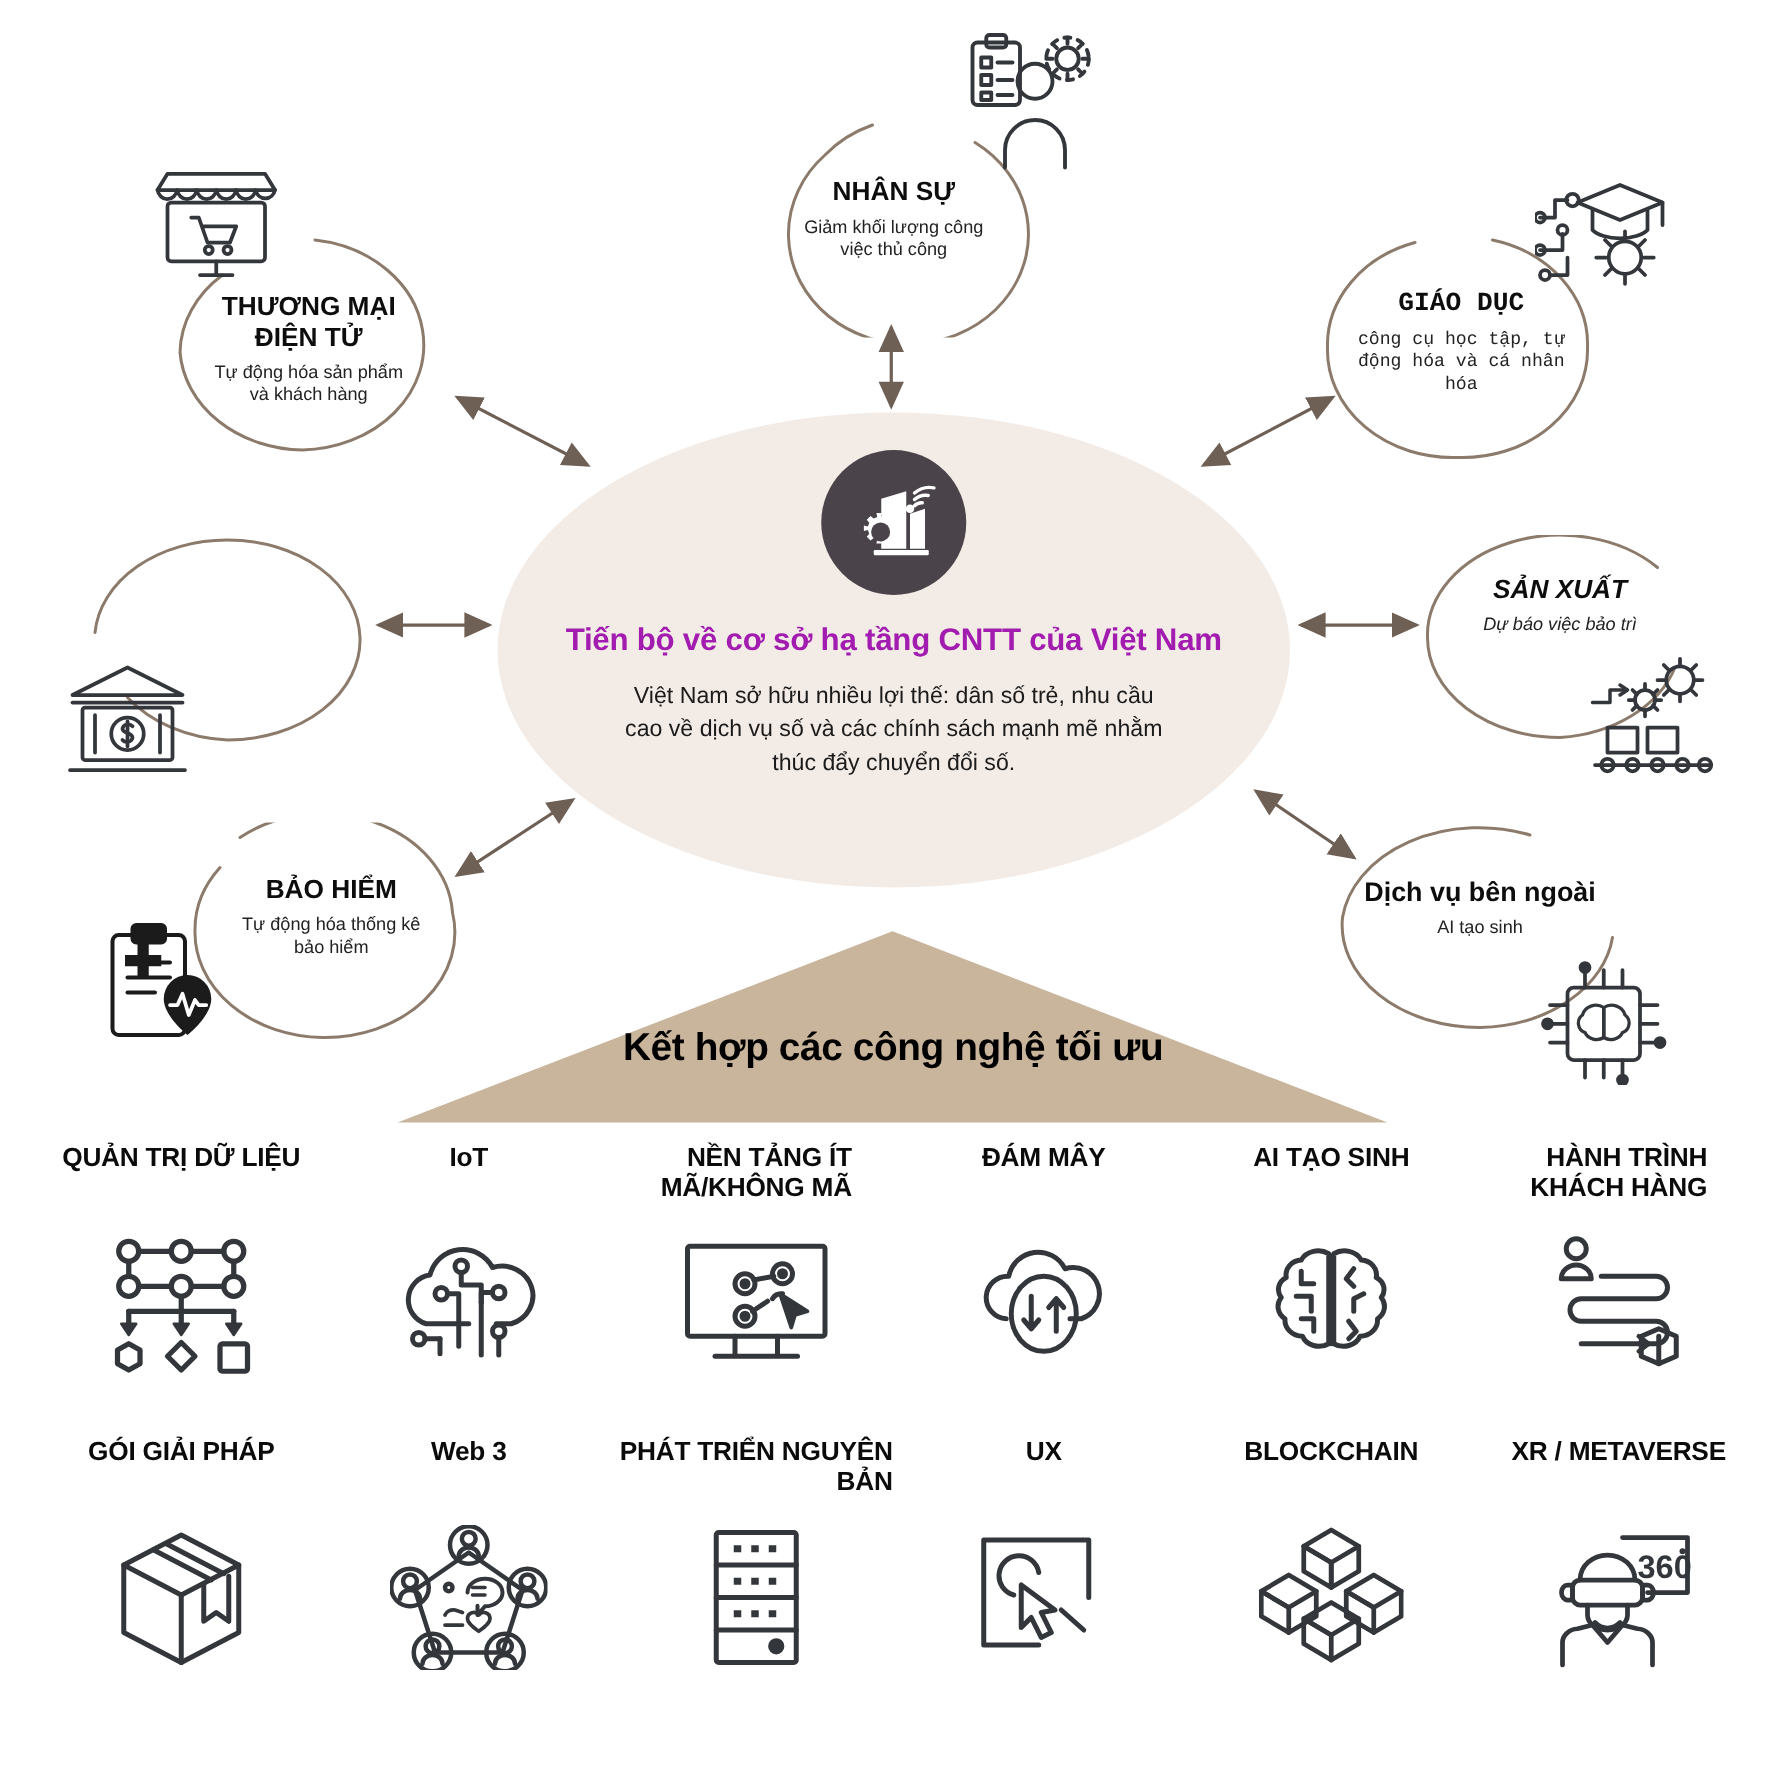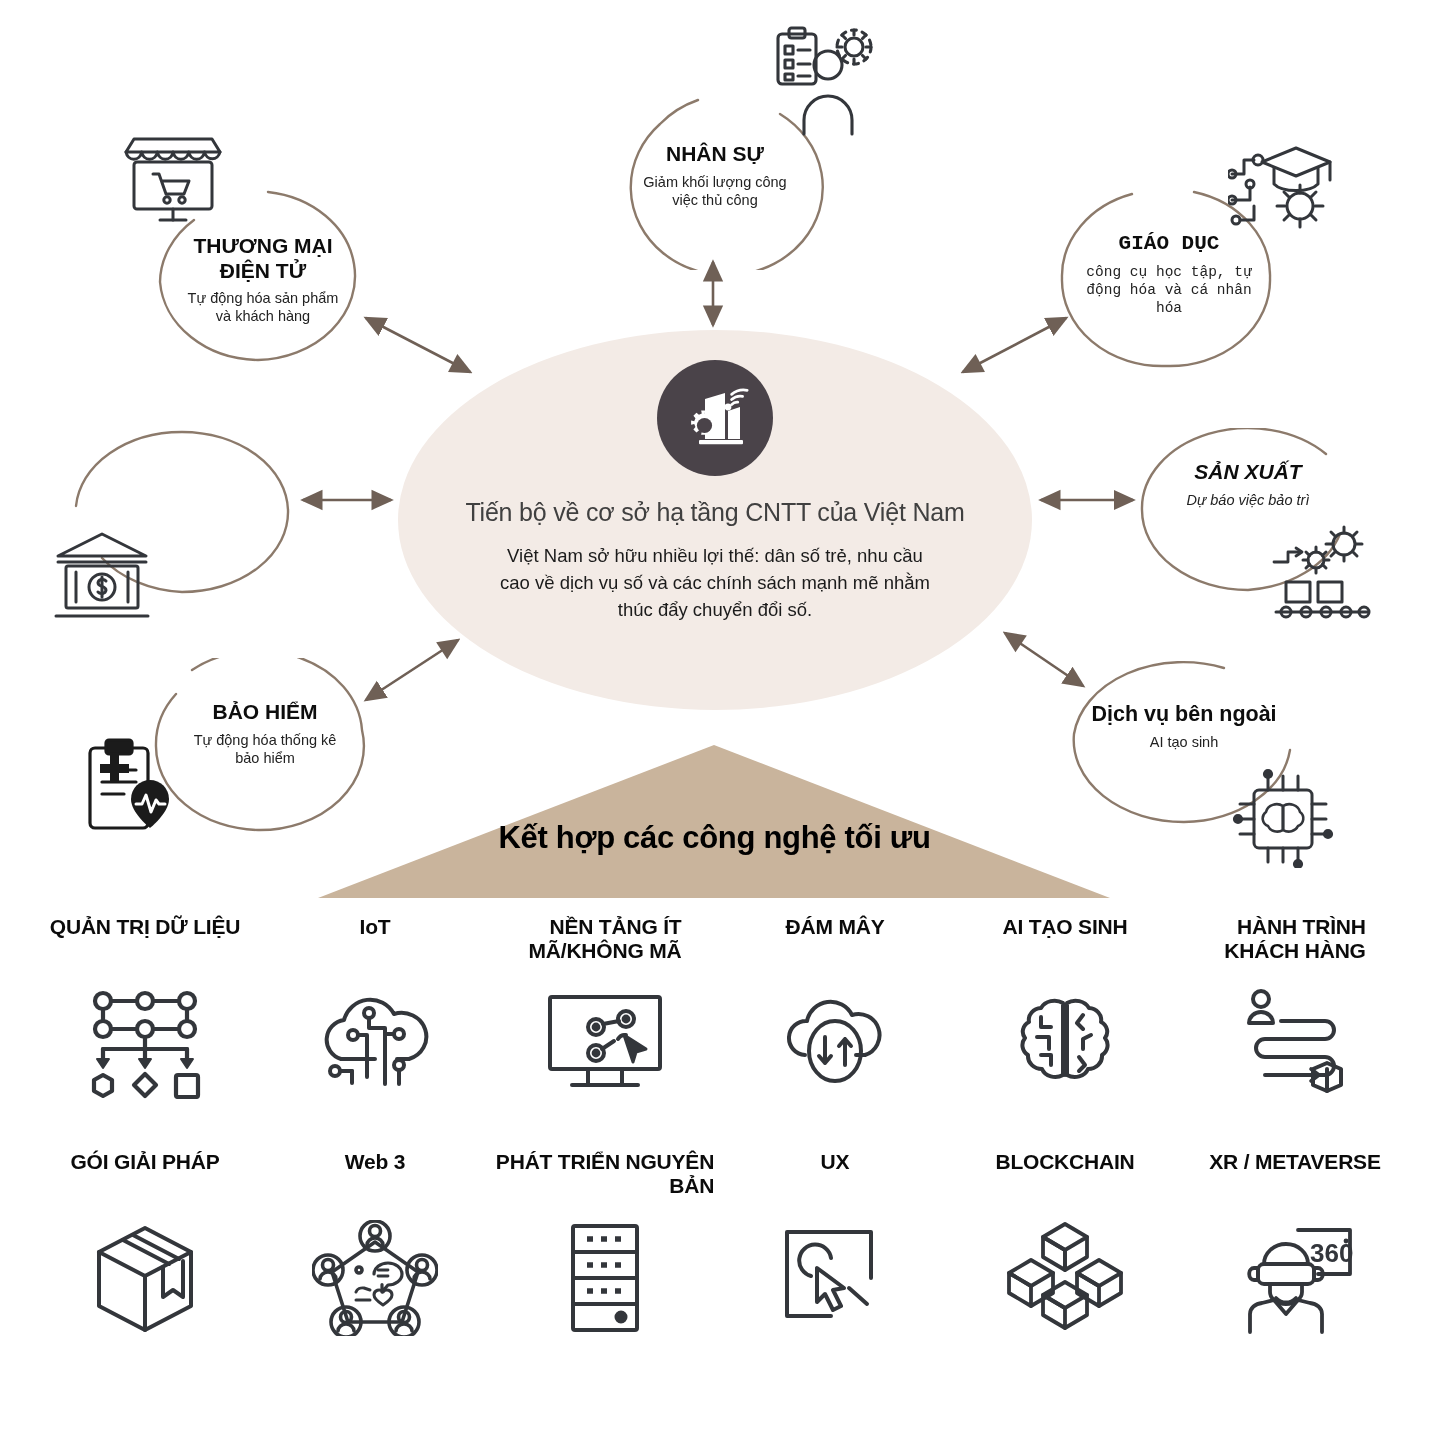--- a/index.html
+++ b/index.html
@@ -33,22 +33,22 @@
     width: 116px; height: 116px;
     border-radius: 50%;
     background: #4a4349;
     display: flex; align-items: center; justify-content: center;
   }
   .hub-title {
     position: absolute;
     left: 0; right: 0; top: 168px;
     text-align: center;
     font-size: 25px;
-    font-weight: normal;
-    color: #404040;
+    font-weight: bold;
+    color: #a21caf;
     letter-spacing: -0.2px;
   }
   .hub-body {
     position: absolute;
     left: 92px; right: 92px; top: 212px;
     text-align: center;
     font-size: 18.5px;
     line-height: 1.47;
     color: #1b1b1b;
   }
@@ -222,21 +222,21 @@
       <rect x="15" y="50" width="8" height="6"></rect>
       <line x1="28" y1="52" x2="40" y2="52"></line>
       <circle cx="58" cy="41" r="14"></circle>
       <path d="M34 110 v-14 a24 24 0 0 1 24 -24 a24 24 0 0 1 24 24 v14"></path>
       <path d="M84 6 l0 5 M96 11 l-3.5 3.5 M101 23 l-5 0 M96 35 l-3.5 -3.5 M84 40 l0 -5 M72 35 l3.5 -3.5 M67 23 l5 0 M72 11 l3.5 3.5"></path>
       <circle cx="84" cy="23" r="9"></circle>
       <circle cx="84" cy="23" r="17" stroke-dasharray="5 6"></circle>
     </svg>
   </div>
 
-  <div class="node" style="left:148px; top:188px; width:230px; height:176px;">
+  <div class="node" style="left:132px; top:188px; width:230px; height:176px;">
     <svg class="node-arc" width="230" height="176" viewBox="0 0 230 176">
       <path d="M120 4 a100 84 0 0 1 86 72 a100 84 0 0 1 -96 96 a100 84 0 0 1 -98 -78 a100 84 0 0 1 34 -62" fill="none" stroke="#8c7a6b" stroke-width="2.4" stroke-linecap="round"></path>
     </svg>
     <div class="node-text" style="top:46px;">
       <div class="node-title">THƯƠNG MẠI
 ĐIỆN TỬ</div>
       <div class="node-sub">Tự động hóa sản phẩm
 và khách hàng</div>
     </div>
   </div>

